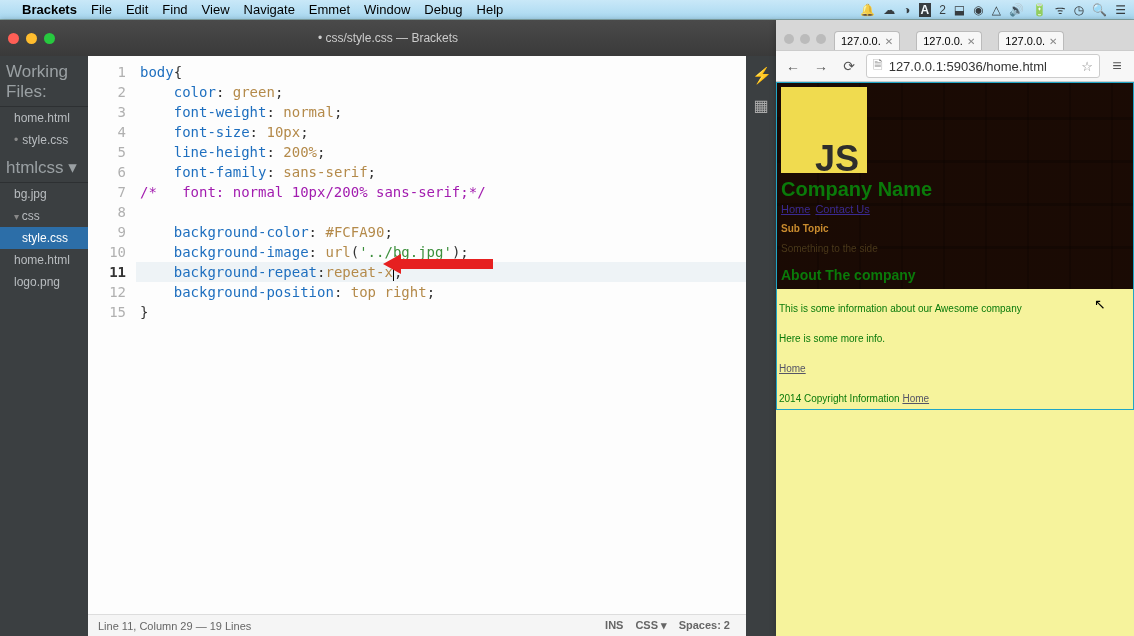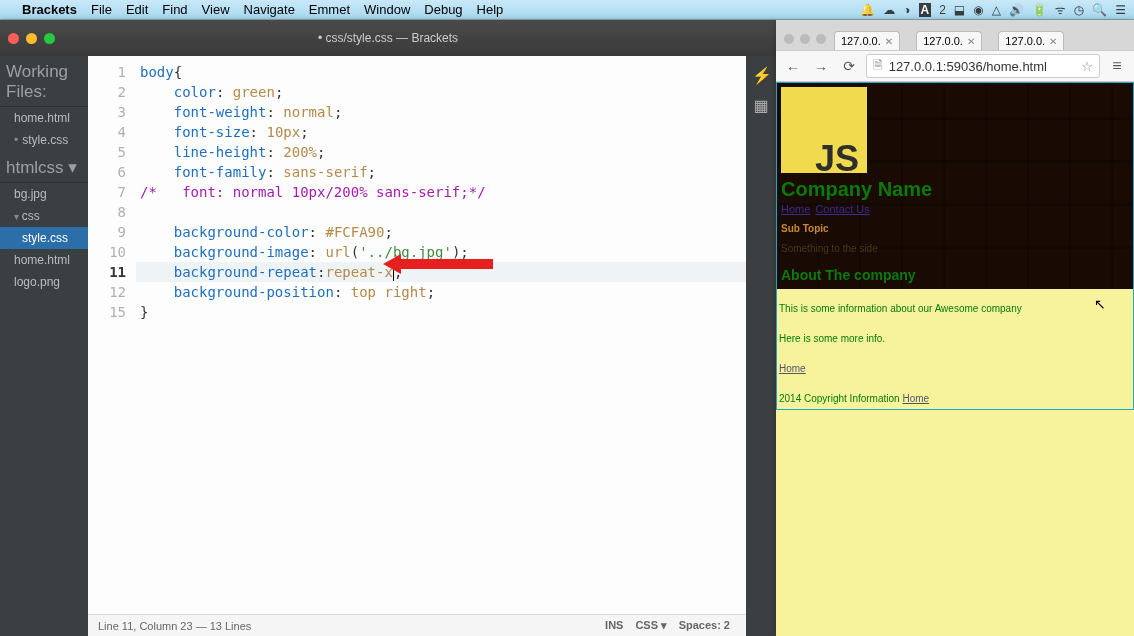--- a/index.html
+++ b/index.html
@@ -348,21 +348,21 @@
             <div>12</div>
             <div>15</div>
           </div>
         <div class="code" id="code"><div class="line"><span class="tok-sel">body</span><span class="tok-punc">{</span></div><div class="line">    <span class="tok-prop">color</span><span class="tok-punc">:</span> <span class="tok-val">green</span><span class="tok-punc">;</span></div><div class="line">    <span class="tok-prop">font-weight</span><span class="tok-punc">:</span> <span class="tok-val">normal</span><span class="tok-punc">;</span></div><div class="line">    <span class="tok-prop">font-size</span><span class="tok-punc">:</span> <span class="tok-num">10px</span><span class="tok-punc">;</span></div><div class="line">    <span class="tok-prop">line-height</span><span class="tok-punc">:</span> <span class="tok-num">200%</span><span class="tok-punc">;</span></div><div class="line">    <span class="tok-prop">font-family</span><span class="tok-punc">:</span> <span class="tok-val">sans-serif</span><span class="tok-punc">;</span></div><div class="line"><span class="tok-com">/*   font: normal 10px/200% sans-serif;*/</span></div><div class="line"></div><div class="line">    <span class="tok-prop">background-color</span><span class="tok-punc">:</span> <span class="tok-val">#FCFA90</span><span class="tok-punc">;</span></div><div class="line">    <span class="tok-prop">background-image</span><span class="tok-punc">:</span> <span class="tok-kw">url</span><span class="tok-punc">(</span><span class="tok-str">'../bg.jpg'</span><span class="tok-punc">)</span><span class="tok-punc">;</span></div><div class="line cur">    <span class="tok-prop">background-repeat</span><span class="tok-punc">:</span><span class="tok-val">repeat-x</span><span class="cursor"></span><span class="tok-punc">;</span></div><div class="line">    <span class="tok-prop">background-position</span><span class="tok-punc">:</span> <span class="tok-val">top</span> <span class="tok-val">right</span><span class="tok-punc">;</span></div><div class="line"><span class="tok-punc">}</span></div></div>
         <div class="arrow-annot">
           <div class="head"></div>
             <div class="shaft"></div>
         </div>
       </div>
       <div class="statusbar">
-        <div class="left">Line 11, Column 23 — 13 Lines</div>
+        <div class="left">Line 11, Column 29 — 19 Lines</div>
         <div class="right">
           <span class="pill">INS</span>
           <span class="pill">CSS ▾</span>
           <span class="pill">Spaces: 2</span>
         </div>
       </div>
     </div>
 
     <div class="right-toolbar">
       <div class="ticon bolt">⚡</div>

